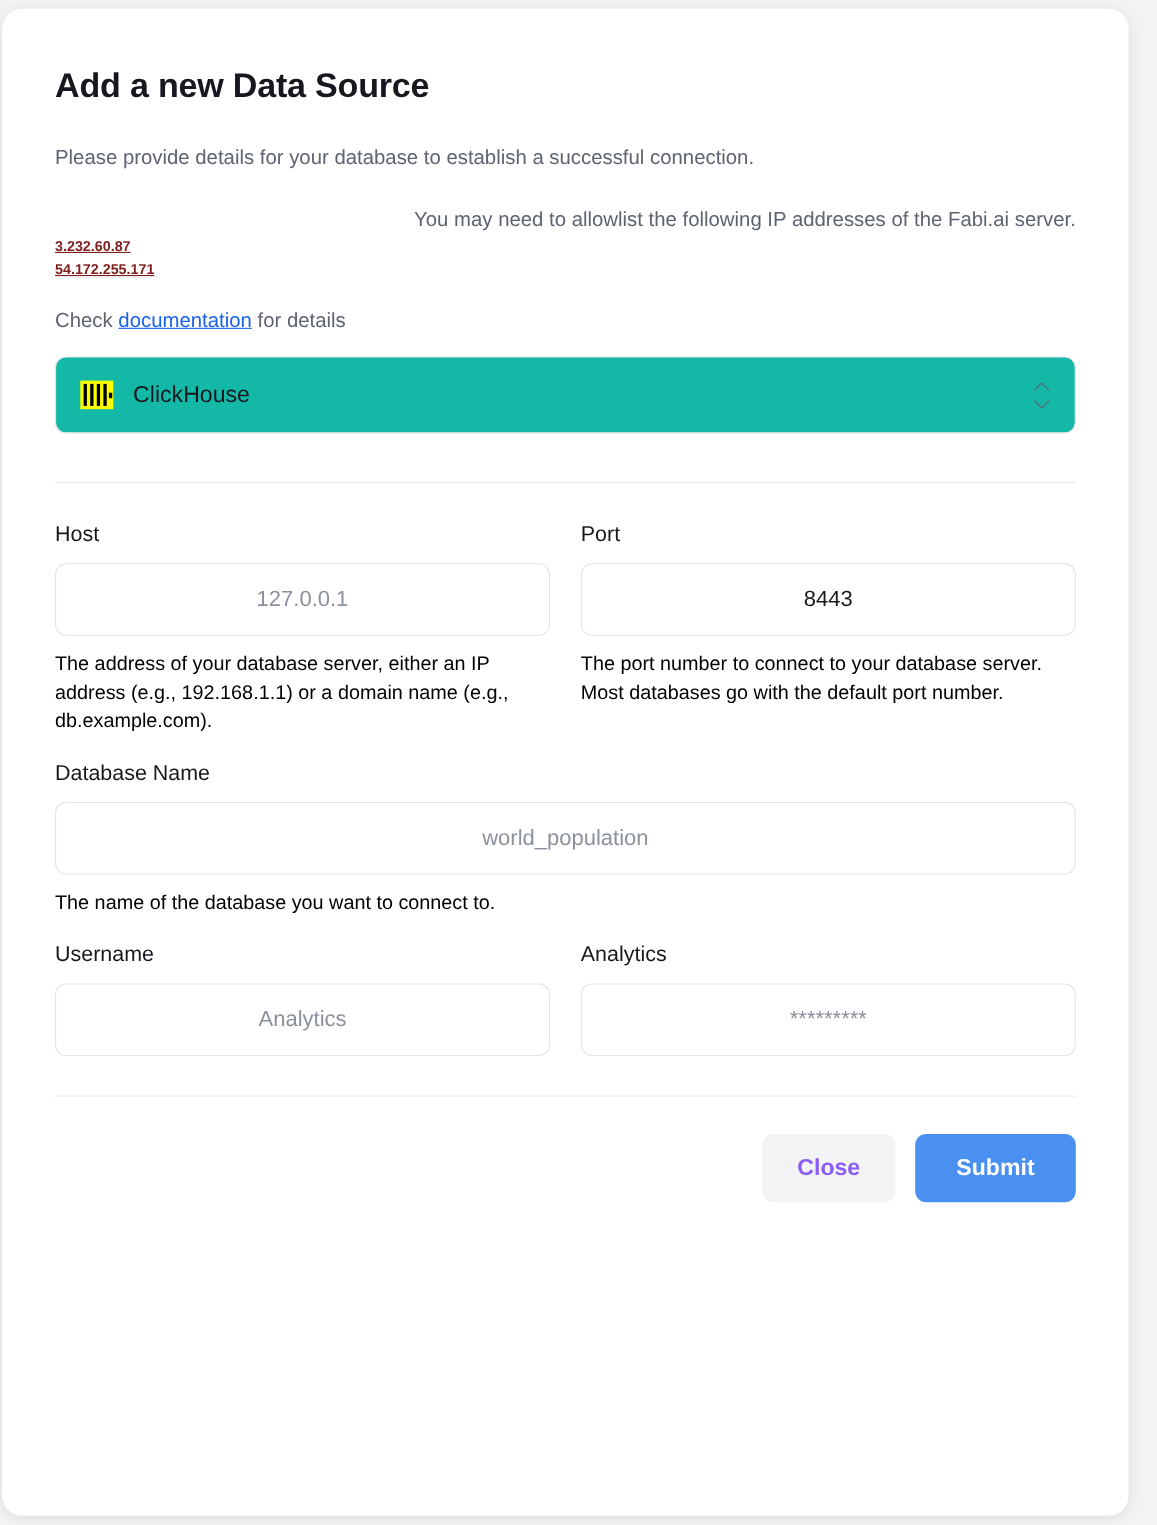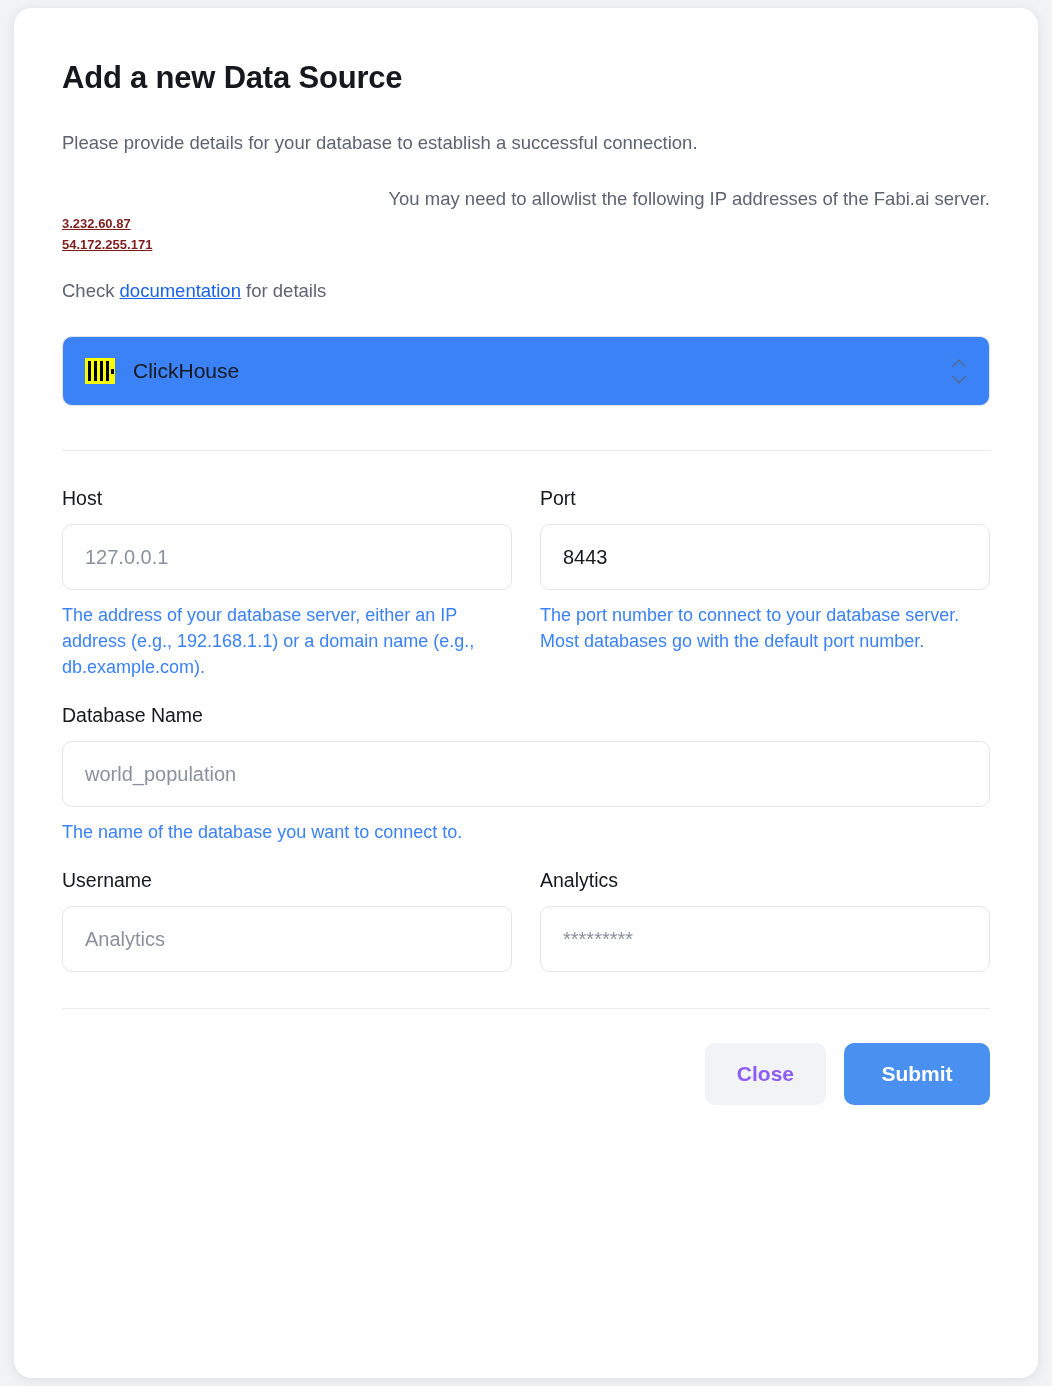--- a/index.html
+++ b/index.html
@@ -6,21 +6,21 @@
   html, body {
     margin: 0;
     padding: 0;
     width: 1052px;
     height: 1386px;
     background: #f2f3f5;
     font-family: "Liberation Sans", sans-serif;
   }
   .modal {
     position: absolute;
-    left: 14px;
+    left: 2px;
     top: 8px;
     width: 1024px;
     height: 1370px;
     background: #ffffff;
     border-radius: 18px;
     box-shadow: 0 2px 14px rgba(0,0,0,0.09);
     overflow: hidden;
   }
   .inner {
     padding: 52px 48px 0 48px;
@@ -49,37 +49,37 @@
     color: #7f1d1d;
     text-decoration: underline;
     margin: 0 0 6px 0;
     cursor: pointer;
     width: max-content;
     font-weight: bold;
   }
   .doc-line {
     font-size: 18.5px;
     color: #5d6370;
-    margin: 28px 0 34px 0;
+    margin: 28px 0 22px 0;
   }
   .doc-link {
     color: #1a62e8;
     text-decoration: underline;
     cursor: pointer;
   }
   .select-box {
     position: relative;
     height: 70px;
     border: 1px solid #e3e5e9;
     border-radius: 10px;
     display: flex;
     align-items: center;
     padding: 0 22px;
     cursor: pointer;
-    background: #3b82f6;
+    background: #14b8a6;
   }
   .ch-logo {
     width: 30px;
     height: 26px;
     background: #faff00;
     display: inline-block;
     margin-right: 18px;
     position: relative;
     flex: none;
   }
@@ -149,25 +149,26 @@
     width: 100%;
     height: 66px;
     border: 1px solid #e3e5e9;
     border-radius: 10px;
     padding: 0 22px;
     font-size: 20px;
     color: #16181d;
     font-family: "Liberation Sans", sans-serif;
     background: #fff;
     outline: none;
+    text-align: center;
   }
   .input::placeholder { color: #8b919c; }
   .helper {
     font-size: 18px;
-    color: #3b82f6;
+    color: #000000;
     line-height: 1.45;
     margin-top: 12px;
   }
   .section-gap { height: 24px; }
   .footer-divider {
     height: 1px;
     background: #e9eaee;
     margin: 36px 0 0 0;
   }
   .footer {

